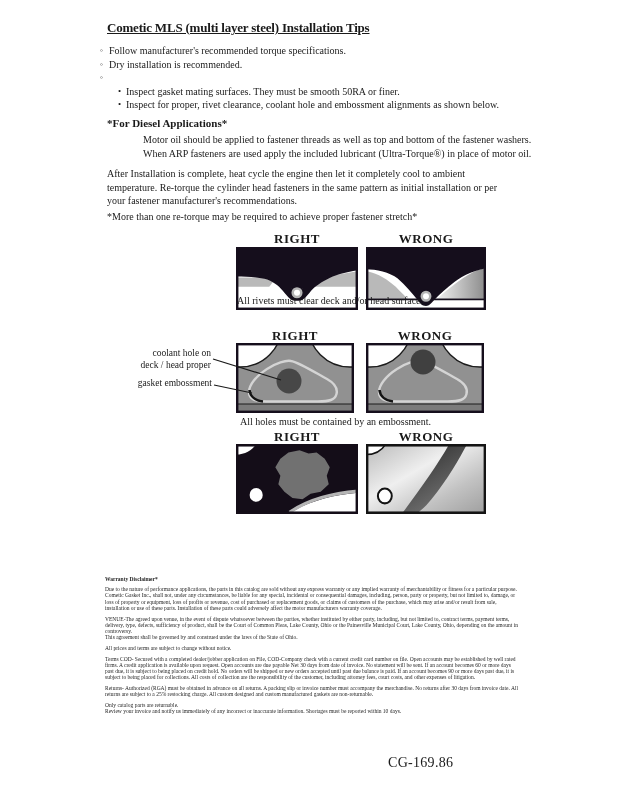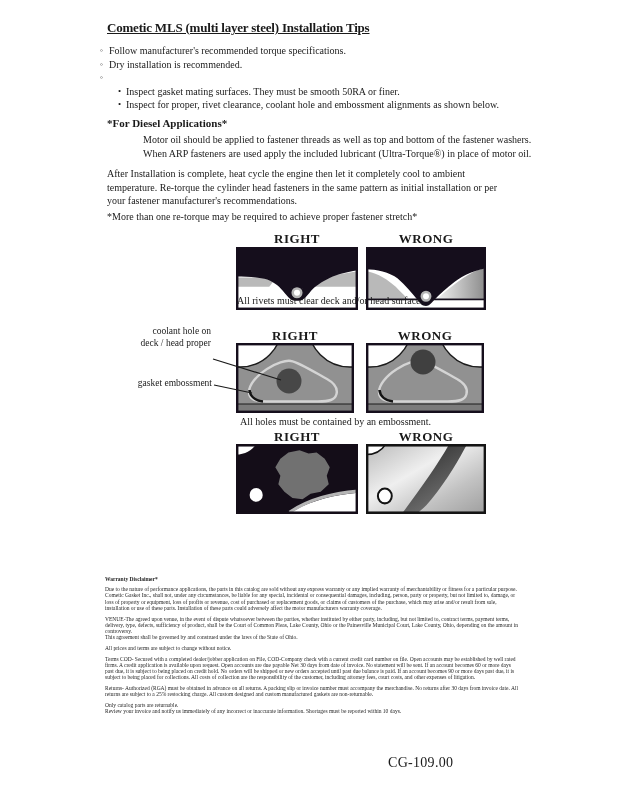--- a/index.html
+++ b/index.html
@@ -82,21 +82,21 @@
     <circle cx="60.5" cy="48.5" r="6.2" fill="#b5b5b5" stroke="#150e1c" stroke-width="1.4"></circle>
     <circle cx="60.5" cy="48.5" r="3" fill="#ffffff"></circle>
     <rect x="1.2" y="1.2" width="118.6" height="59.6" fill="none" stroke="#150e1c" stroke-width="2.4"></rect>
   </svg>
 
   <div class="abs dg-caption" style="left:237px;top:295px;width:320px;">All rivets must clear deck and/or head surface.</div>
 
   <div class="abs dg-header" style="left:236px;top:328px;width:118px;">RIGHT</div>
   <div class="abs dg-header" style="left:366px;top:328px;width:118px;">WRONG</div>
 
-  <div class="abs dg-label" style="left:100px;top:326px;width:111px;">
+  <div class="abs dg-label" style="left:100px;top:348px;width:111px;">
     <div>coolant hole on</div>
     <div>deck / head proper</div>
   </div>
   <div class="abs dg-label" style="left:100px;top:378px;width:112px;">gasket embossment</div>
 
   <svg class="abs" style="left:236px;top:343px;" width="118" height="70" viewBox="0 0 118 70">
     <rect x="0" y="0" width="118" height="70" fill="#919191"></rect>
     <circle cx="4" cy="-18" r="42" fill="#ffffff" stroke="#1c1c1c" stroke-width="1.4"></circle>
     <circle cx="114" cy="-18" r="42" fill="#ffffff" stroke="#1c1c1c" stroke-width="1.4"></circle>
     <rect x="0" y="61" width="118" height="9" fill="#7b7b7b"></rect>
@@ -164,15 +164,15 @@
     <div class="para">Due to the nature of performance applications, the parts in this catalog are sold without any express warranty or any implied warranty of merchantability or fitness for a particular purpose.  Cometic Gasket Inc., shall not, under any circumstances, be liable for any special, incidental or consequential damages, including, person, party or property, but not limited to, damage, or loss of property or equipment, loss of profits or revenue, cost of purchased or replacement goods, or claims of customers of the purchase, which may arise and/or result from sale, installation or use of these parts.  Installation of these parts could adversely affect the motor manufacturers warranty coverage.</div>
     <div class="tight">VENUE-The agreed upon venue, in the event of dispute whatsoever between the parties, whether instituted by either party, including, but not limited to, contract terms, payment terms, delivery, type, defects, sufficiency of product, shall be the Court of Common Pleas, Lake County, Ohio or the Painesville Municipal Court, Lake County, Ohio, depending on the amount in controversy.</div>
     <div class="para">This agreement shall be governed by and construed under the laws of the State of Ohio.</div>
     <div class="para">All prices and terms are subject to change without notice.</div>
     <div class="para">Terms COD- Secured with a completed dealer/jobber application on File, COD-Company check with a current credit card number on file.  Open accounts may be established by well rated firms.  A credit application is available upon request.  Open accounts are due payable Net 30 days from date of invoice.  No statement will be sent.  If an account becomes 60 or more days past due, it is subject to being placed on credit hold.  No orders will be shipped or new orders accepted until past due balance is paid.  If an account becomes 90 or more days past due, it is subject to being placed for collections.  All costs of collection are the responsibility of the customer, including attorney fees, court costs, and other expenses of litigation.</div>
     <div class="para">Returns- Authorized (RGA) must be obtained in advance on all returns.  A packing slip or invoice number must accompany the merchandise.  No returns after 30 days from invoice date.  All returns are subject to a 25% restocking charge.  All custom designed and custom manufactured gaskets are non-returnable.</div>
     <div class="tight">Only catalog parts are returnable.</div>
     <div class="tight">Review your invoice and notify us immediately of any incorrect or inaccurate information.  Shortages must be reported within 10 days.</div>
   </div>
 
-  <div class="abs page-num" style="left:388px;top:755px;">CG-109.00</div>
+  <div class="abs page-num" style="left:388px;top:755px;">CG-169.86</div>
 
 </div>
 
 </body></html>

